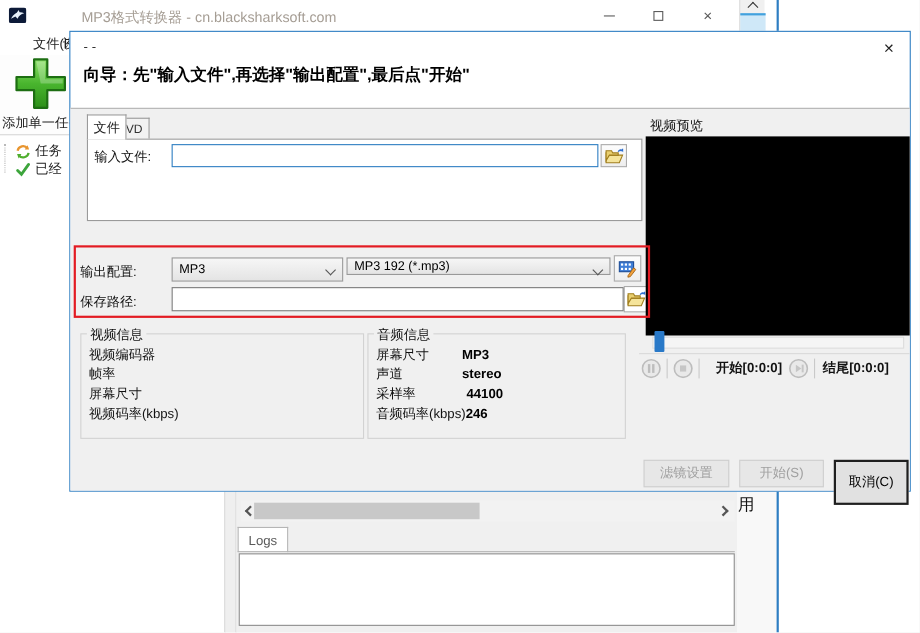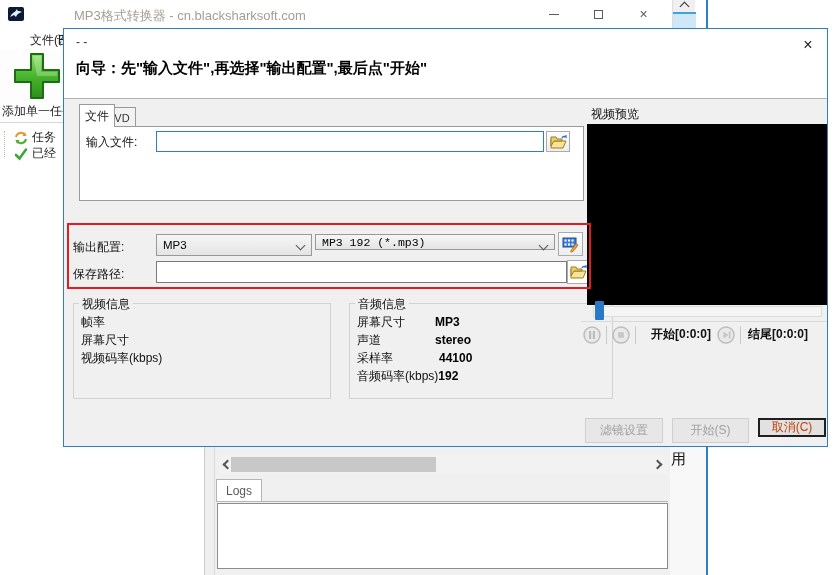--- a/index.html
+++ b/index.html
@@ -80,31 +80,31 @@
   .input-file { left:92px; top:102px; width:388px; height:21px; border:1px solid #2e7ec2; z-index:3; }
   .iconbtn { display:flex; align-items:center; justify-content:center; background:linear-gradient(#fdfdfd,#eee);
     border:1px solid #ababab; z-index:3; }
   .browse1 { left:482px; top:102px; width:24px; height:21px; }
 
   .red-box { left:3px; top:194px; width:524px; height:66px; border:2px solid #e31b23; z-index:4; }
   .out-label  { left:9px; top:210px; }
   .combo { background:linear-gradient(#f6f6f6,#e4e4e4); border:1px solid #999;
     display:flex; align-items:center; font-size:11.5px; color:#000; padding:0 18px 0 6px; z-index:5; }
   .combo-format  { left:92px;  top:205px; width:156px; height:22px; }
-  .combo-profile { left:251px; top:205px; width:240px; height:16px;font-family:Liberation Mono, monospace; }
+  .combo-profile { left:251px; top:205px; width:240px; height:16px; }
   .combo-chev { position:absolute; right:7px; top:7px; width:7px; height:7px;
     border-left:1.5px solid #555; border-bottom:1.5px solid #555; transform:rotate(-45deg); }
   .edit-btn { left:494px; top:203px; width:25px; height:24px; }
   .path-label { left:9px; top:237px; }
   .save-path { left:92px; top:232px; width:411px; height:22px; border:1px solid #7a7a7a; z-index:5; }
   .browse2 { left:503px; top:231px; width:22px; height:24px; background:#fff; }
 
   .groupbox { border:1px solid #d2d2d2; z-index:3; }
   .gb-video { left:9px; top:274px; width:258px; height:96px; }
-  .gb-audio { left:285px; top:274px; width:264px; height:96px; }
+  .gb-audio { left:270px; top:274px; width:235px; height:96px; }
   .gb-legend { position:absolute; top:-8px; left:5px; background:#f0f0f0; padding:0 3px; font-size:12px; color:#111; }
   .gb-rows { position:absolute; left:7px; top:9px; right:4px; }
   .gb-row { display:flex; height:18px; align-items:center; font-size:12px; color:#111; }
   .gb-row .v-label { min-width:78px; }
   .gb-row .v-value { font-weight:bold; color:#000; }
 
   .preview-title { left:527px; top:77px; }
   .preview-screen { left:523px; top:95px; width:240px; height:181px; background:#000; z-index:3; }
   .seek-track { left:529px; top:277px; width:229px; height:11px; background:#f5f5f5; border:1px solid #dcdcdc; z-index:3; }
   .seek-thumb { left:531px; top:272px; width:9px; height:19px; background:#2979c8; border-radius:1px; z-index:4; }
@@ -113,21 +113,21 @@
     display:flex; align-items:center; z-index:3; }
   .ctl-sep { width:1px; height:18px; background:#c9c9c9; margin:0 5px; }
   .ctl-ic { width:18px; height:18px; }
   .ctl-label { font-size:12px; color:#111; white-space:nowrap;font-weight:bold; }
   .ml2{margin-left:2px;} .ml6{margin-left:6px;} .ml10{margin-left:10px;}
 
   .btn { display:flex; align-items:center; justify-content:center; font-size:12px; z-index:3; }
   .btn-disabled { background:#e7e7e7; border:1px solid #cfcfcf; color:#a0a0a0; }
   .btn-filter { left:521px; top:389px; width:78px; height:25px; }
   .btn-start  { left:608px; top:389px; width:77px; height:25px; }
-  .btn-cancel { left:694px; top:389px; width:68px; height:19px; background:#e1e1e1; border:2px solid #1f1f1f; color:#c2410c; }
+  .btn-cancel { left:694px; top:389px; width:68px; height:41px; background:#e1e1e1; border:2px solid #1f1f1f; color:#000000; }
 </style>
 </head>
 <body>
 
 <div class="abs titlebar">
   <svg class="abs app-icon" viewBox="0 0 16 16">
     <rect x="0" y="1" width="16" height="14" rx="2" fill="#0c1a38"></rect>
     <path d="M2 11 C5 5 10 4 14 6 C11 7 9 8 8 11 L6 9 Z" fill="#e8f2fb"></path>
     <path d="M7 6 L9 3 L10 6 Z" fill="#e8f2fb"></path>
   </svg>
@@ -260,20 +260,24 @@
       <path d="M1 4 L1 13 L13 13 L16 6 L4 6 L3 4 Z" fill="#f5e49a" stroke="#a07d1c" stroke-width="1"></path>
       <path d="M1 4 L1 2 L6 2 L7 4 L12 4 L12 6 L4 6 L1 11 Z" fill="#e9cf6f" stroke="#a07d1c" stroke-width="1"></path>
       <path d="M12 3 C13 1 15 1 16 2 L16 0 M16 2 L14 2" fill="none" stroke="#2e6fd0" stroke-width="1.2"></path>
     </svg>
   </div>
 
   <div class="abs groupbox gb-video">
     <span class="gb-legend">视频信息</span>
     <div class="gb-rows">
       <div class="gb-row">
+          <span class="v-label">视频编码器</span>
+          <span class="v-value"></span>
+        </div>
+      <div class="gb-row">
           <span class="v-label">帧率</span>
           <span class="v-value"></span>
         </div>
       <div class="gb-row">
           <span class="v-label">屏幕尺寸</span>
           <span class="v-value"></span>
         </div>
       <div class="gb-row">
           <span class="v-label">视频码率(kbps)</span>
           <span class="v-value"></span>
@@ -291,21 +295,21 @@
       <div class="gb-row">
           <span class="v-label">声道</span>
           <span class="v-value">stereo</span>
         </div>
       <div class="gb-row">
           <span class="v-label">采样率</span>
           <span class="v-value" style="margin-left:4px;">44100</span>
         </div>
       <div class="gb-row">
           <span class="v-label">音频码率(kbps)</span>
-          <span class="v-value">192</span>
+          <span class="v-value">246</span>
         </div>
     </div>
   </div>
 
   <span class="abs lbl preview-title">视频预览</span>
   <div class="abs preview-screen"></div>
   <div class="abs seek-track"></div>
   <div class="abs seek-thumb"></div>
 
   <div class="abs preview-ctrl">

